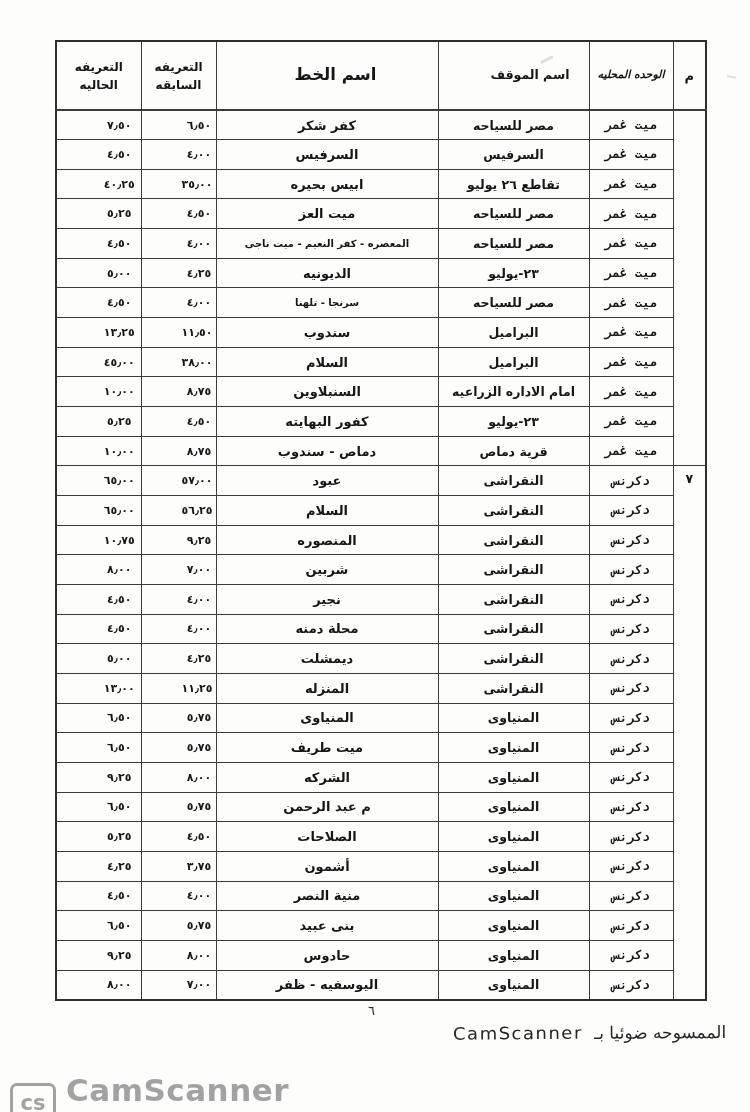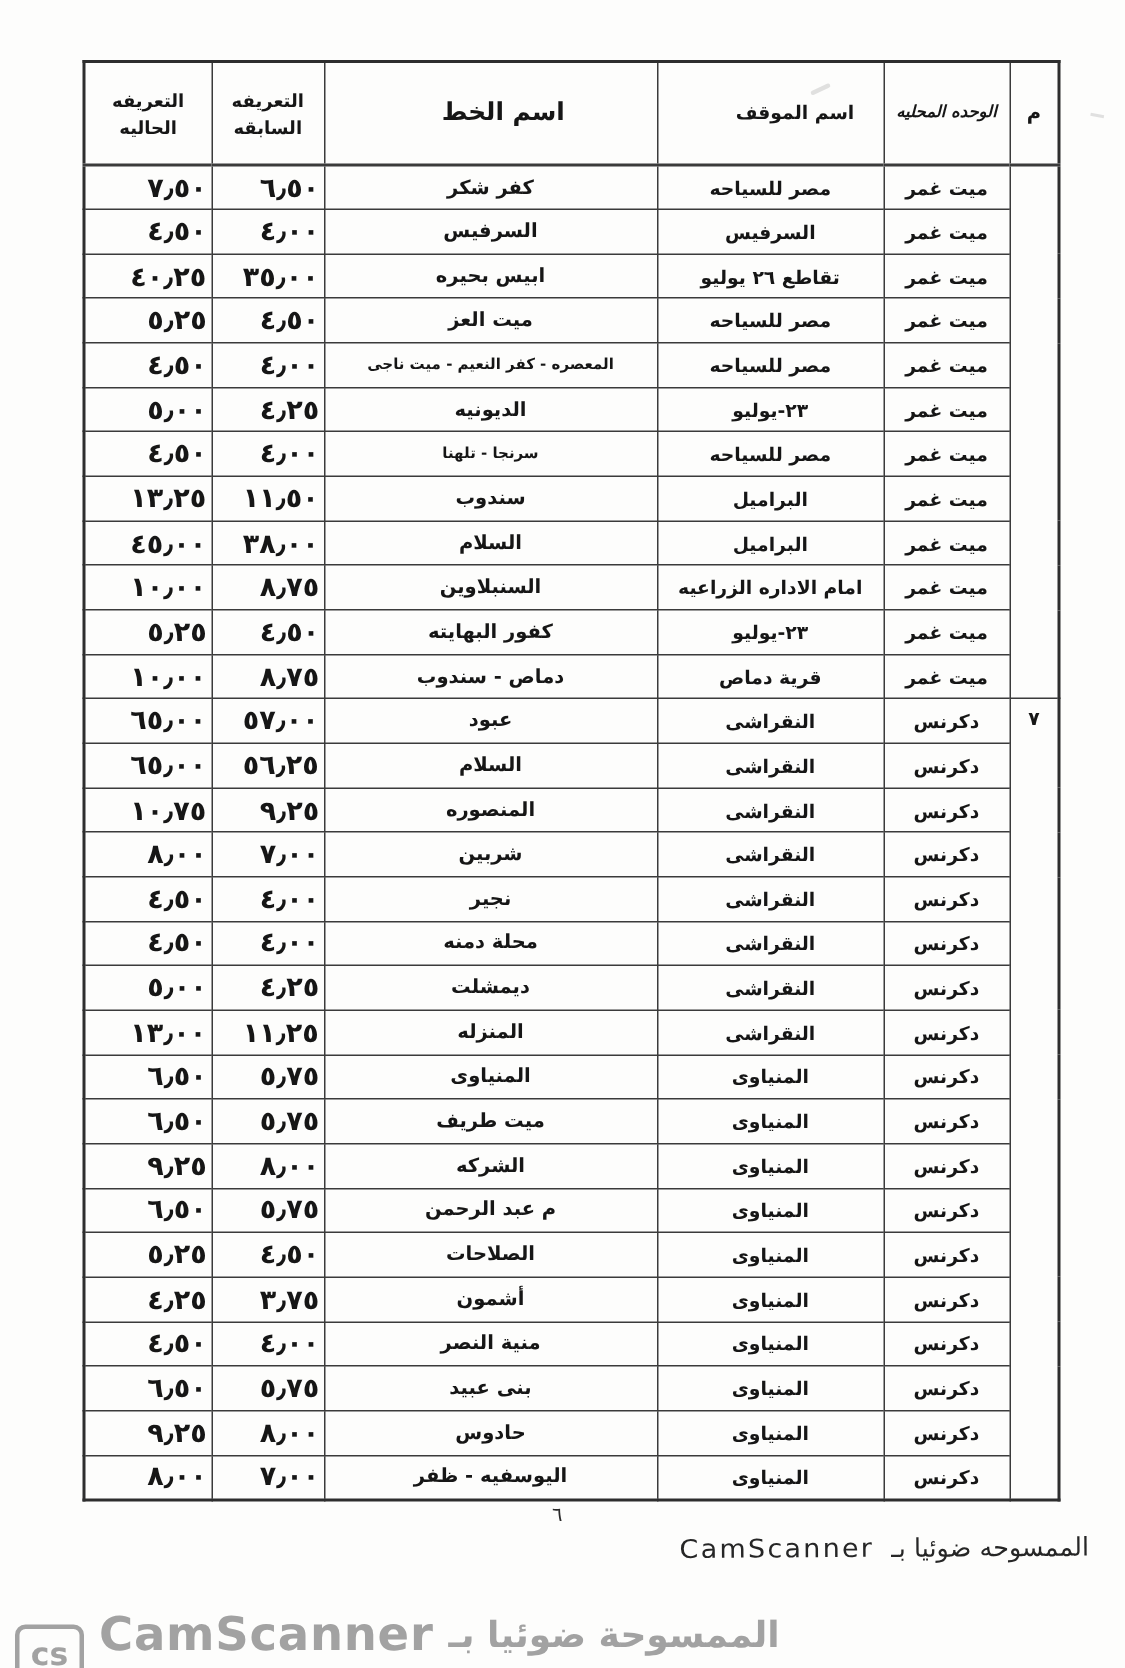--- a/index.html
+++ b/index.html
@@ -34,25 +34,25 @@
   .fare-table thead tr{height:69px;}
   .fare-table thead th{border-bottom-width:2px;font-weight:bold;white-space:normal;line-height:1.5;}
   .fare-table tbody tr{height:29.67px;}
   th.col-num{font-size:13px;}
   th.col-unit{font-size:11px;font-style:italic;}
   th.col-station{font-size:12.5px;padding-left:36px;}
   th.col-line{font-size:16.5px;padding-left:20px;}
   th.col-prev,th.col-curr{font-size:12px;padding:0 10px;}
   td{font-size:13px;font-weight:bold;}
   td.col-num{vertical-align:top;padding-top:5px;font-size:12.5px;}
-  td.col-unit{font-size:12.5px;}
+  td.col-unit{font-size:12.5px;font-family:Liberation Mono, monospace;}
   td.col-station{font-size:12.5px;}
   td.col-line{font-size:13px;}
   td.col-line.small{font-size:10px;}
-  td.num-val{font-size:18px;letter-spacing:1.5px;padding-left:44px;}
+  td.num-val{font-size:11px;letter-spacing:1.5px;padding-left:44px;}
   
   .page-number{
     position:absolute;left:368px;top:1003px;
     font-size:13px;color:#2a2a2a;
   }
   .hand-watermark{
     position:absolute;right:24px;top:1022px;
     direction:rtl;
     font-size:17px;
     color:#262626;
@@ -338,18 +338,17 @@
   <div class="page-number">٦</div>
 
   <div class="hand-watermark">
     <span>الممسوحه ضوئيا بـ</span>
     <span class="hand-brand">CamScanner</span>
   </div>
 
   <div class="footer-watermark">
     <span class="cs-logo">cs</span>
     <span class="footer-brand">CamScanner</span>
-    <span class="footer-arabic" dir="rtl">الممسوحة ضوئيا بـ</span>
   </div>
 
   <div class="noise-a"></div>
   <div class="noise-b"></div>
 </div>
 
 </body></html>

